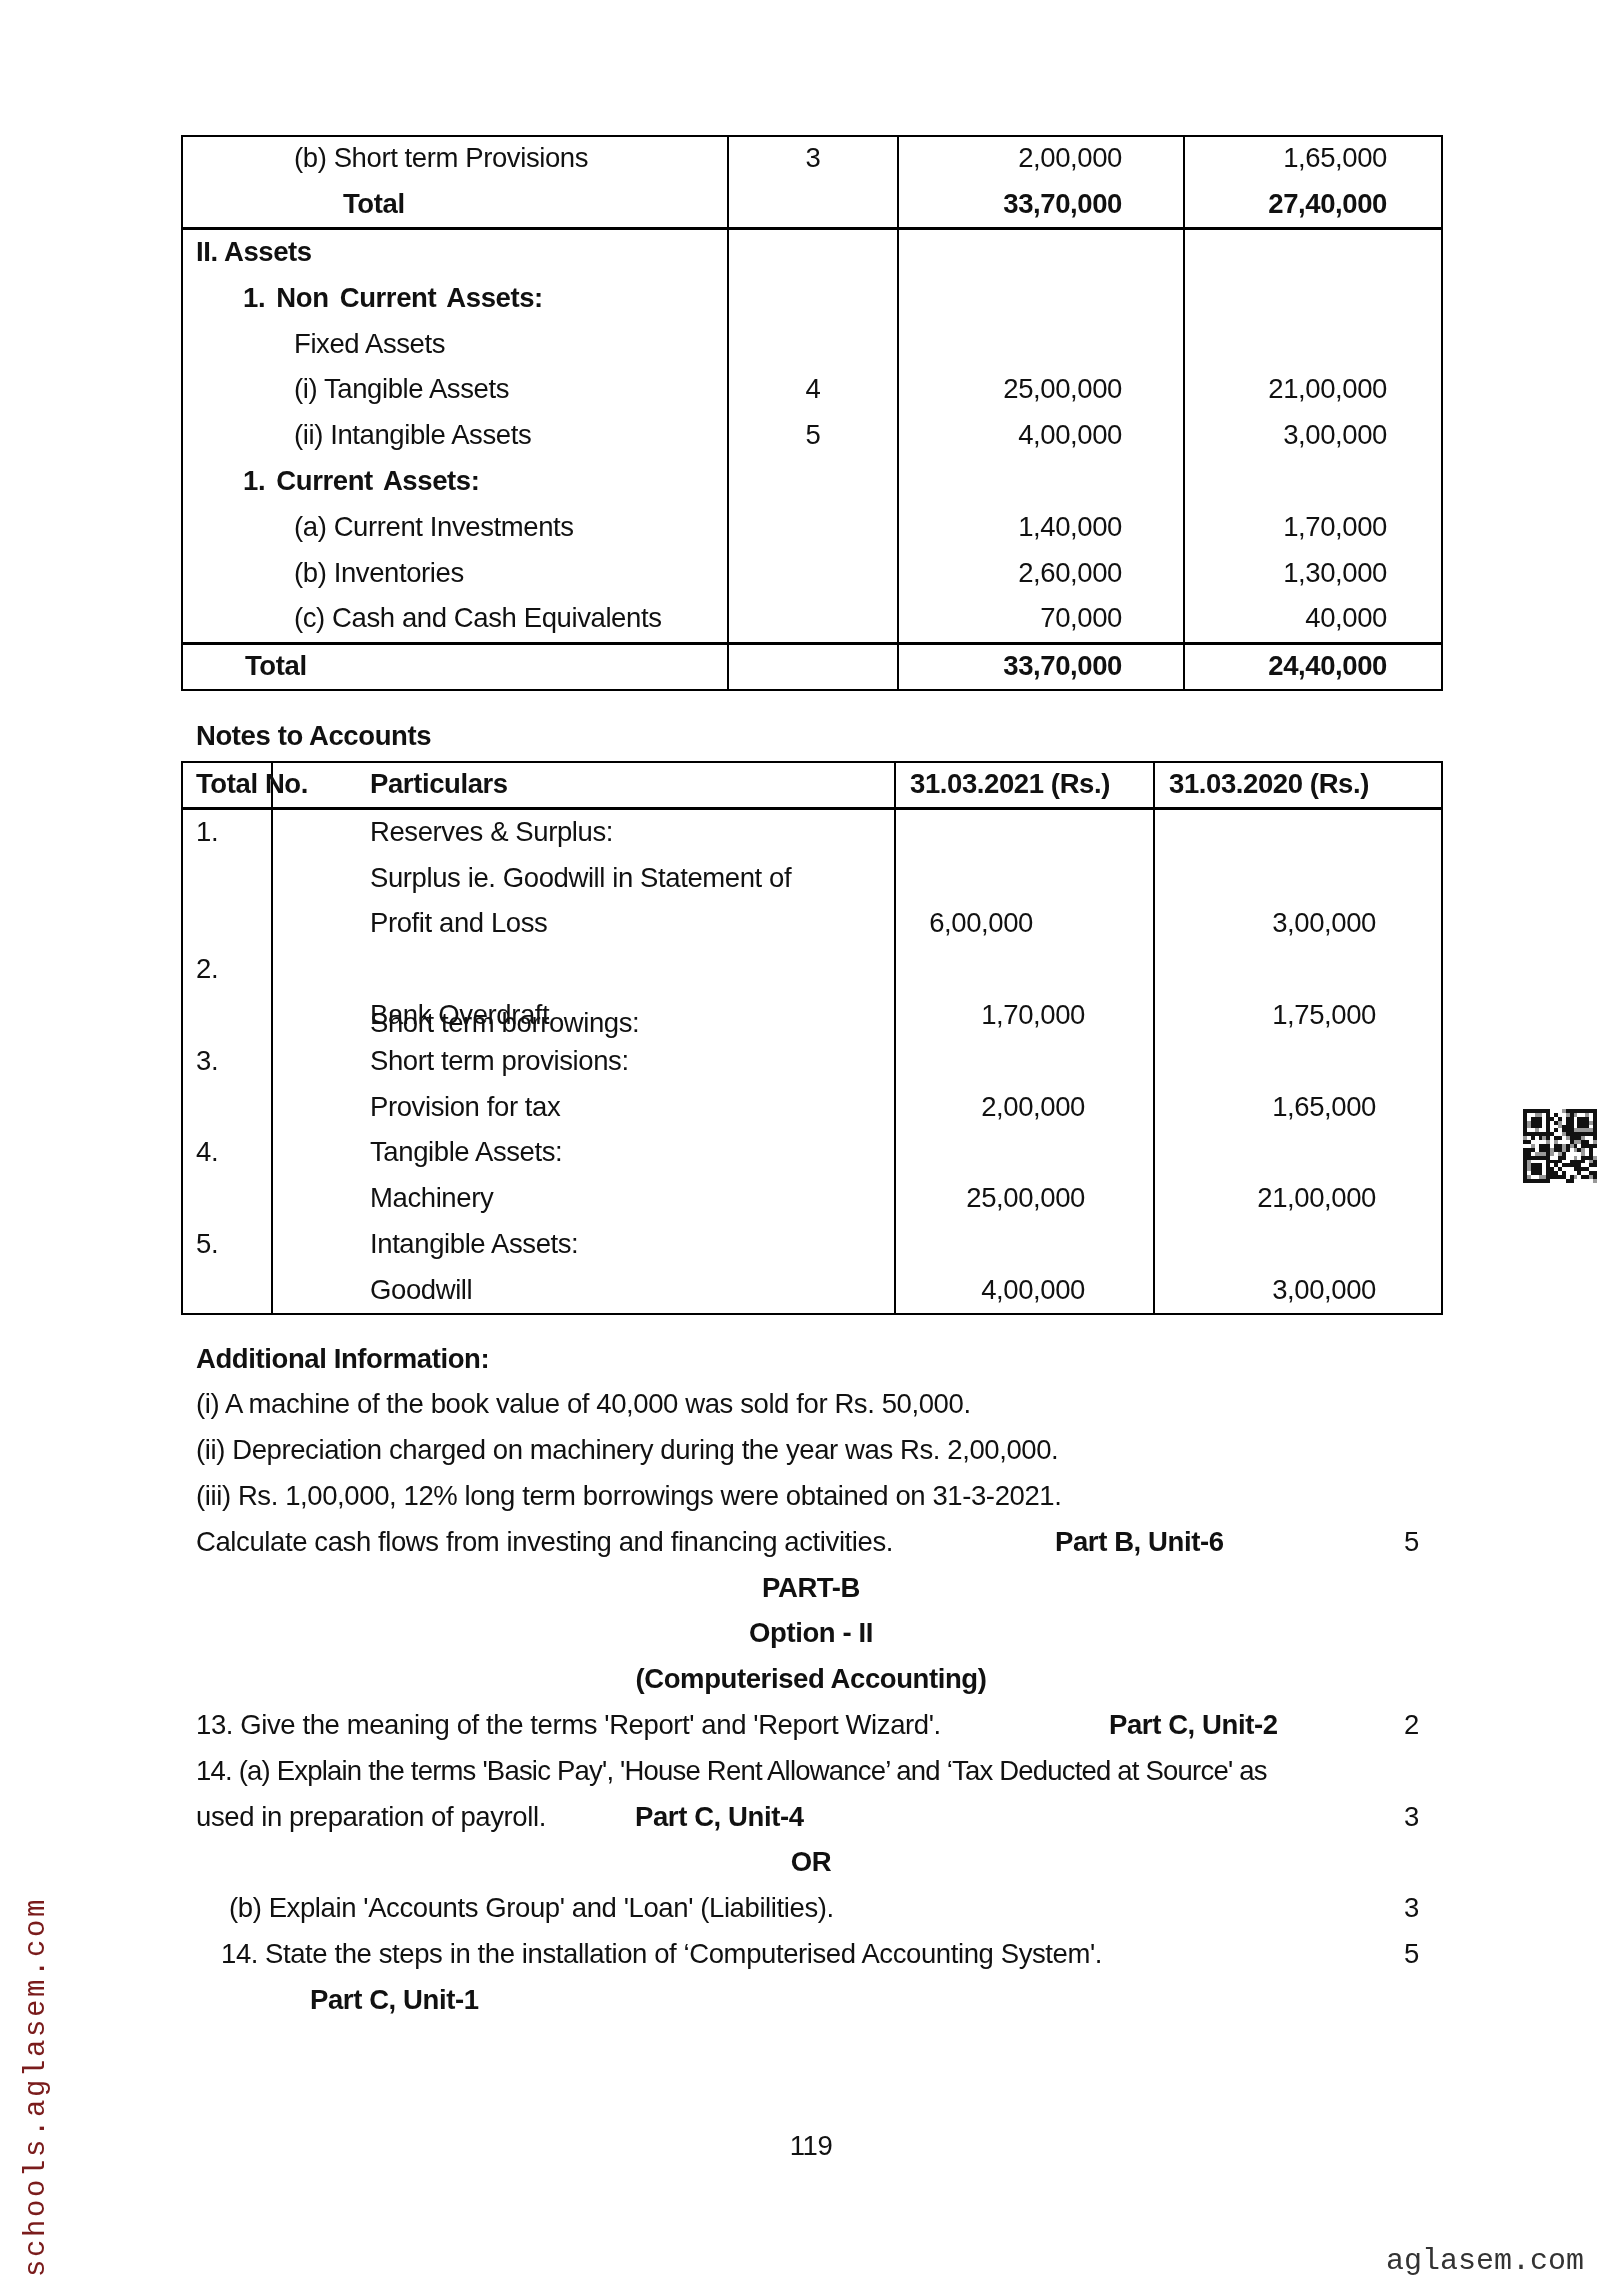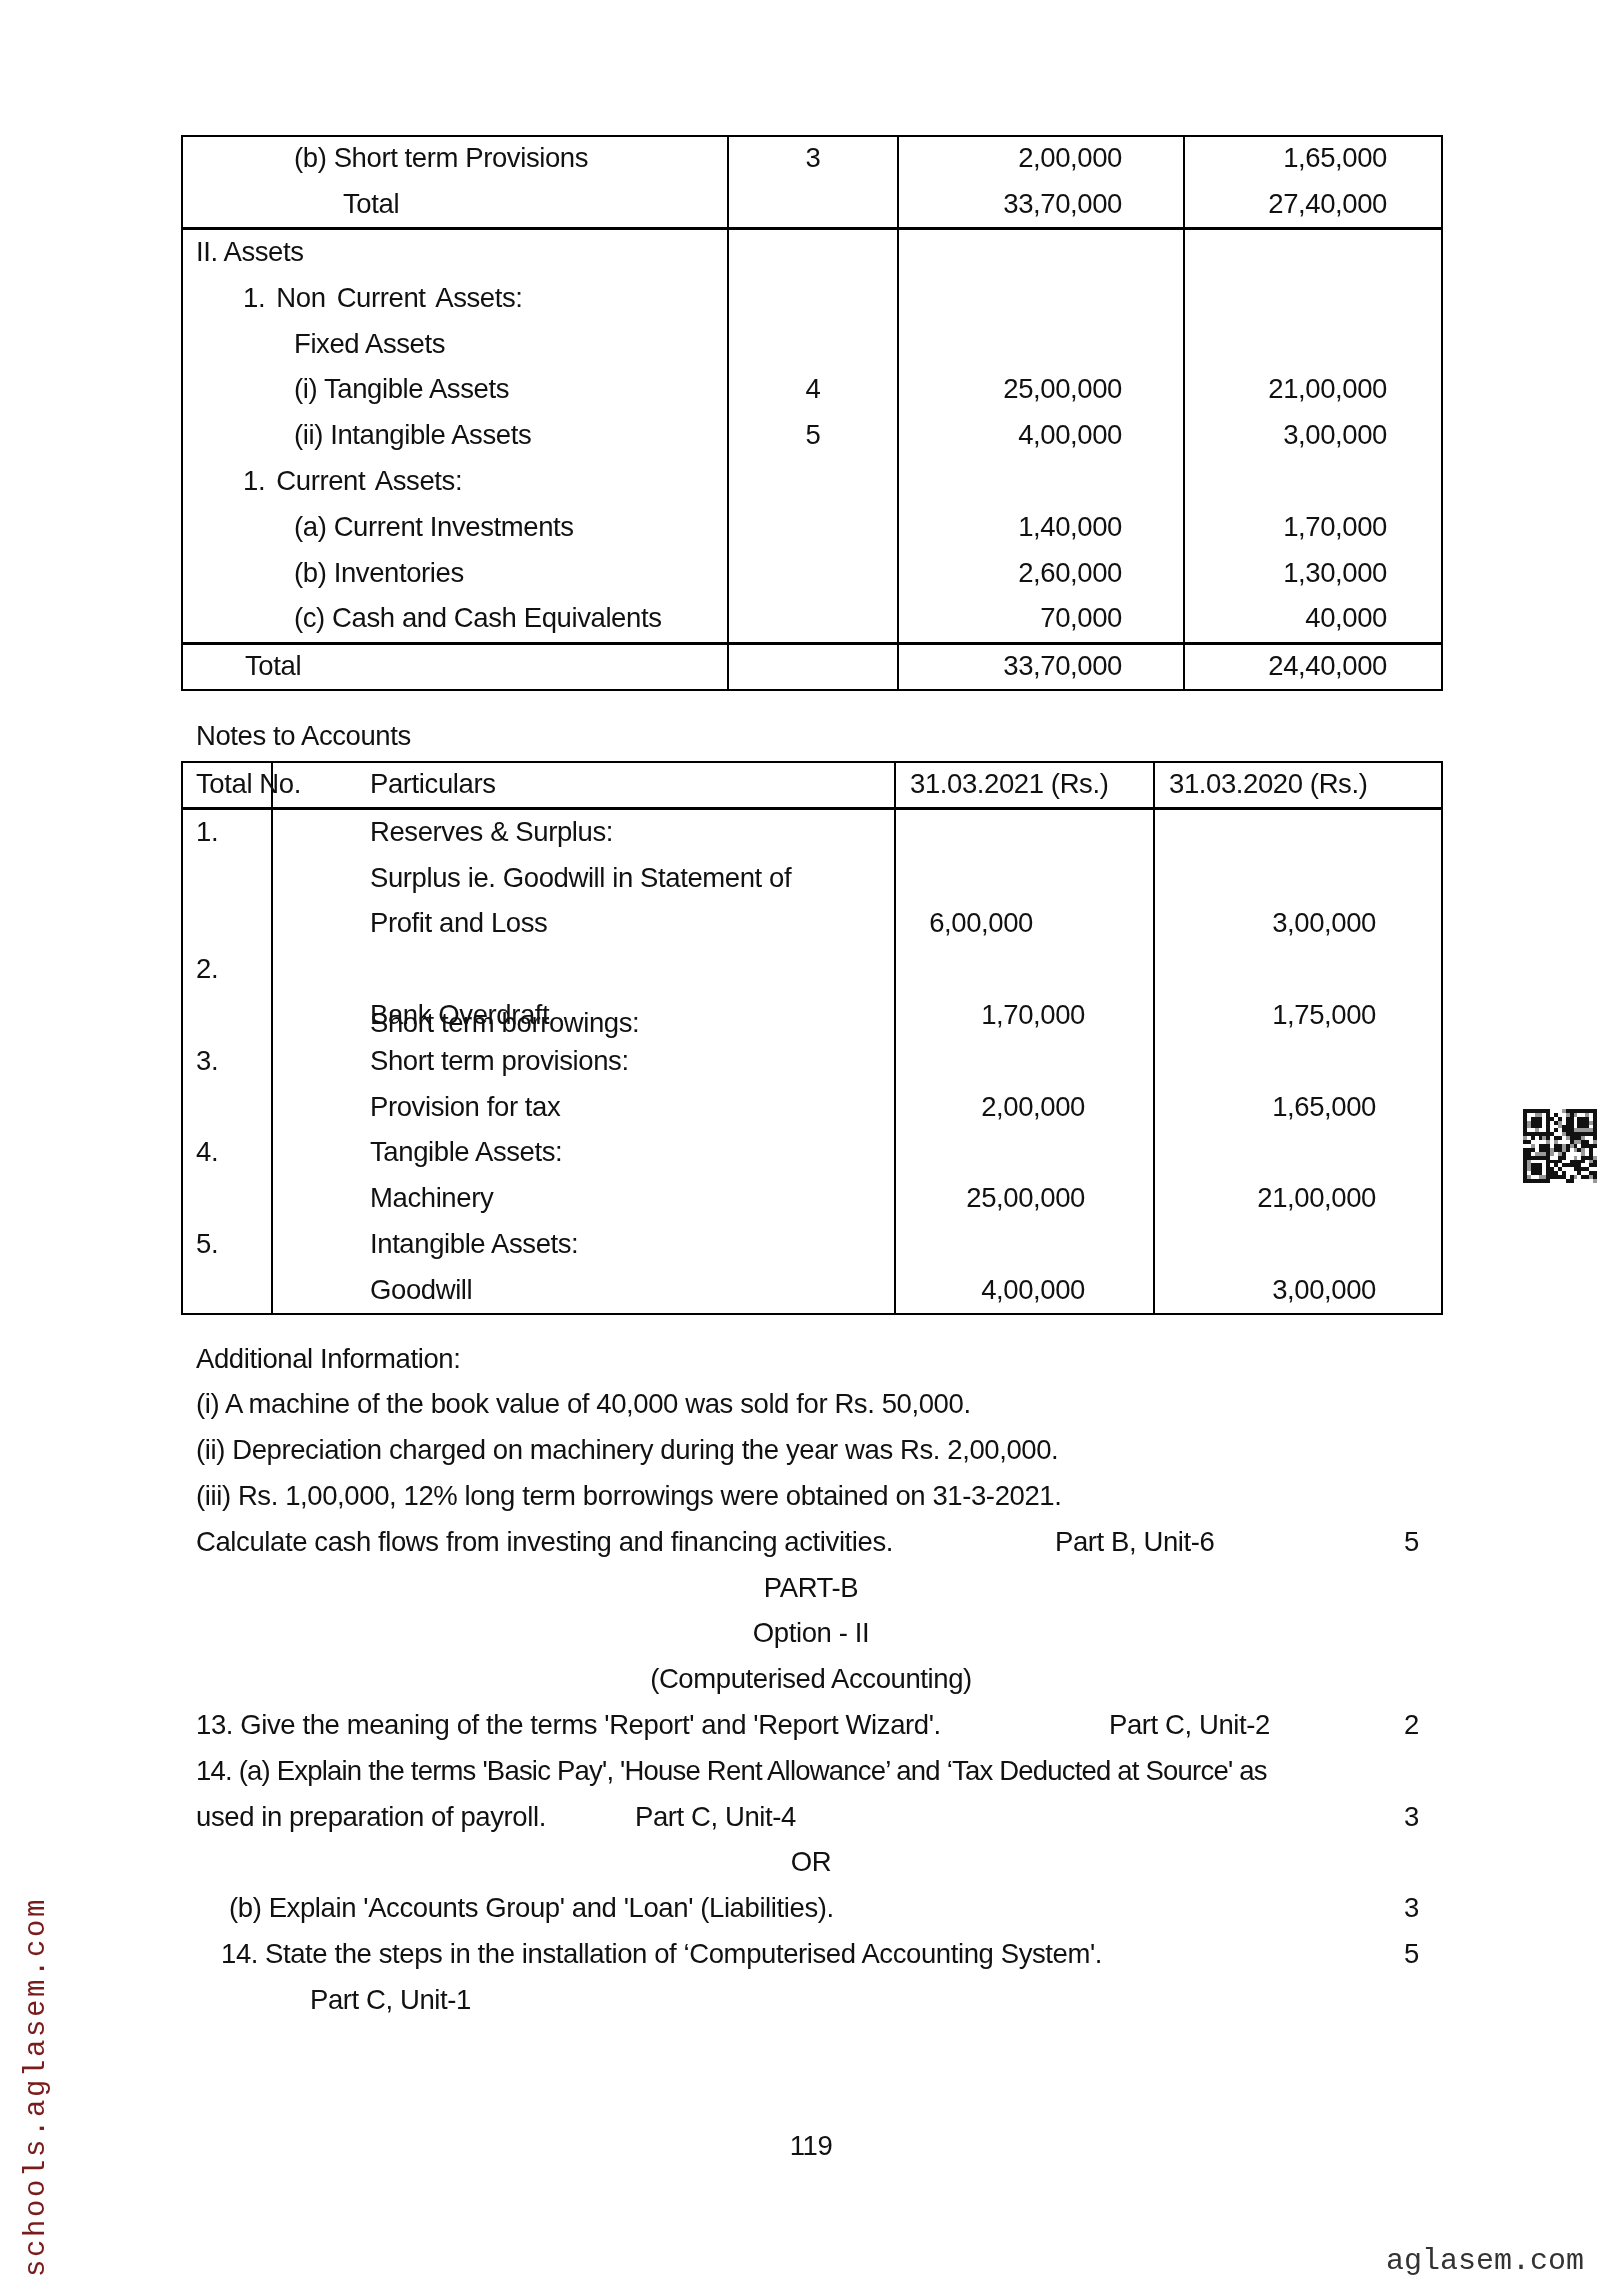--- a/index.html
+++ b/index.html
@@ -1,20 +1,20 @@
 <!DOCTYPE html>
 <html style="font-size:10.5px"><head>
 <meta charset="utf-8">
 <style>
   html, body { margin: 0; padding: 0; background: #ffffff; }
   body { width: 1622px; height: 2295px; position: relative; overflow: hidden;
          font-family: "Liberation Sans", "DejaVu Sans", sans-serif; color: #111; }
   .abs { position: absolute; }
   .txt { font-size: 27.5px; line-height: 46px; white-space: nowrap; letter-spacing: -0.4px; }
-  .b { font-weight: normal; }
+  .b { font-weight: bold; }
   .r { text-align: right; }
   .c { text-align: center; }
 
   
   #bs { position: absolute; left: 181px; top: 135px; width: 1262px; height: 556px;
         border: 2.6px solid #000; box-sizing: border-box; }
   .vline { position: absolute; top: 0; bottom: 0; width: 2px; background: #000; }
   .hline { position: absolute; left: 0; right: 0; height: 2.6px; background: #000; }
 
   

